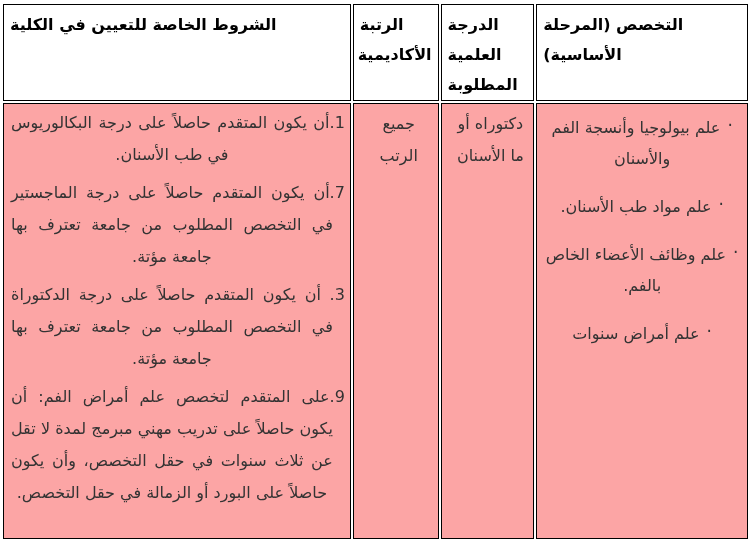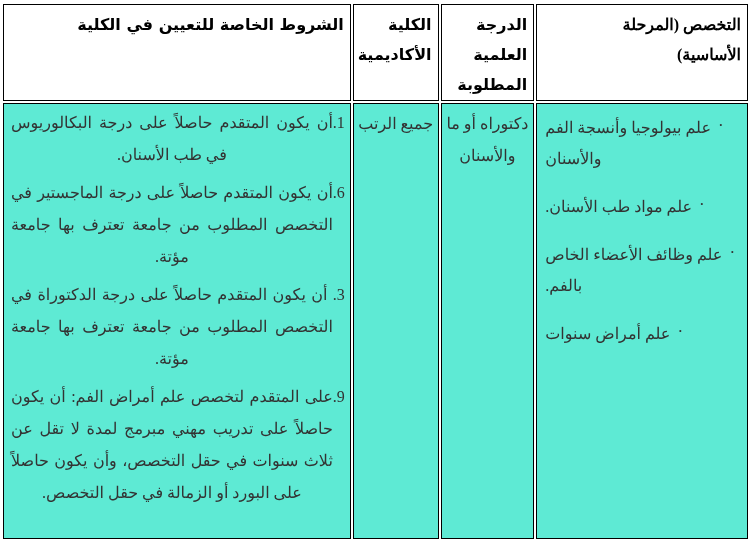--- a/index.html
+++ b/index.html
@@ -30,49 +30,48 @@
     box-sizing: border-box;
     overflow: hidden;
   }
   
   tr.header-row th {
     background: #ffffff;
     color: #000000;
     font-weight: bold;
     font-size: 16px;
     line-height: 30px;
-    text-align: right;
+    text-align: left;
     vertical-align: top;
     height: 96px;
     padding: 5px 6px 0 6px;
   }
-  th.th-spec .th-inner { display: inline-block; max-width: 152px; font-family: Liberation Serif, serif; }
+  th.th-spec .th-inner { display: inline-block; max-width: 152px; }
   th.th-cond { padding-top: 7px; }
   
   tr.body-row td {
-    background: #5eead4;
+    background: #fca5a5;
     color: #333333;
     font-size: 16px;
     line-height: 32px;
     vertical-align: top;
     height: 436px;
-    font-family: Liberation Serif, serif;
   }
-  td.cell-spec { padding: 6px 8px 12px 8px; text-align: left; }
+  td.cell-spec { padding: 6px 8px 12px 8px; text-align: center; }
   .spec-item { margin: 0 0 15px 0; direction: rtl; line-height: 31px; }
   .bullet {
     font-size: 17px;
     display: inline-block;
     margin-inline-end: 7px;
     vertical-align: 2px;
     color: #333333;
   }
   td.cell-degree, td.cell-rank {
     text-align: center;
-    padding: 4px 3px 0 3px;
+    padding: 4px 3px 0 9px;
   }
   td.cell-cond { padding: 3px 5px 0 7px; }
   .cond {
     margin: 0 0 6px 0;
     text-align: justify;
     text-align-last: center;
     text-justify: inter-word;
     padding-right: 12px;
     text-indent: -12px;
     direction: rtl;
@@ -91,21 +90,21 @@
     </colgroup>
     <tbody>
         <tr class="header-row">
       <th class="th-spec">
         <span class="th-inner">التخصص (المرحلة الأساسية)</span>
       </th>
       <th>
         <span>الدرجة العلمية المطلوبة</span>
       </th>
       <th>
-        <span>الكلية الأكاديمية</span>
+        <span>الرتبة الأكاديمية</span>
       </th>
       <th class="th-cond">
         <span>الشروط الخاصة للتعيين في الكلية</span>
       </th>
     </tr>
     <tr class="body-row">
       <td class="cell-spec">
         <div class="spec-item">
           <span class="bullet">·</span><span>علم بيولوجيا وأنسجة الفم والأسنان</span>
         </div>
@@ -113,27 +112,27 @@
           <span class="bullet">·</span><span>علم مواد طب الأسنان.</span>
         </div>
         <div class="spec-item">
           <span class="bullet">·</span><span>علم وظائف الأعضاء الخاص بالفم.</span>
         </div>
         <div class="spec-item">
           <span class="bullet">·</span><span>علم أمراض سنوات</span>
         </div>
       </td>
       <td class="cell-degree">
-        <div>دكتوراه أو ما والأسنان</div>
+        <div>دكتوراه أو ما الأسنان</div>
       </td>
       <td class="cell-rank">
         <div>جميع الرتب</div>
       </td>
       <td class="cell-cond">
         <p class="cond">1.أن يكون المتقدم حاصلاً على درجة البكالوريوس في طب الأسنان.</p>
-        <p class="cond">6.أن يكون المتقدم حاصلاً على درجة الماجستير في التخصص المطلوب من جامعة تعترف بها جامعة مؤتة.</p>
+        <p class="cond">7.أن يكون المتقدم حاصلاً على درجة الماجستير في التخصص المطلوب من جامعة تعترف بها جامعة مؤتة.</p>
         <p class="cond">3. أن يكون المتقدم حاصلاً على درجة الدكتوراة في التخصص المطلوب من جامعة تعترف بها جامعة مؤتة.</p>
         <p class="cond">9.على المتقدم لتخصص علم أمراض الفم: أن يكون حاصلاً على تدريب مهني مبرمج لمدة لا تقل عن ثلاث سنوات في حقل التخصص، وأن يكون حاصلاً على البورد أو الزمالة في حقل التخصص.</p>
       </td>
     </tr>
   </tbody>
     </table>
 </div>
 
 </body></html>

